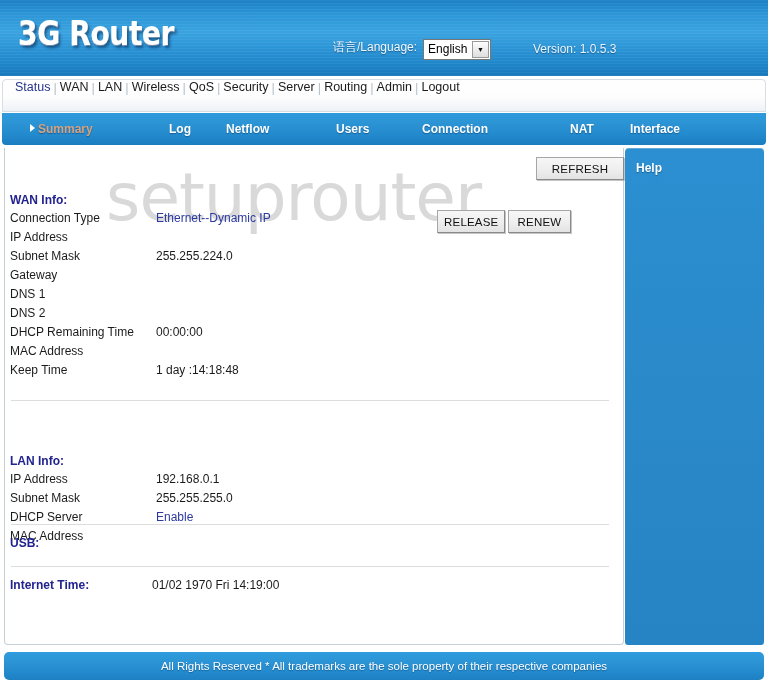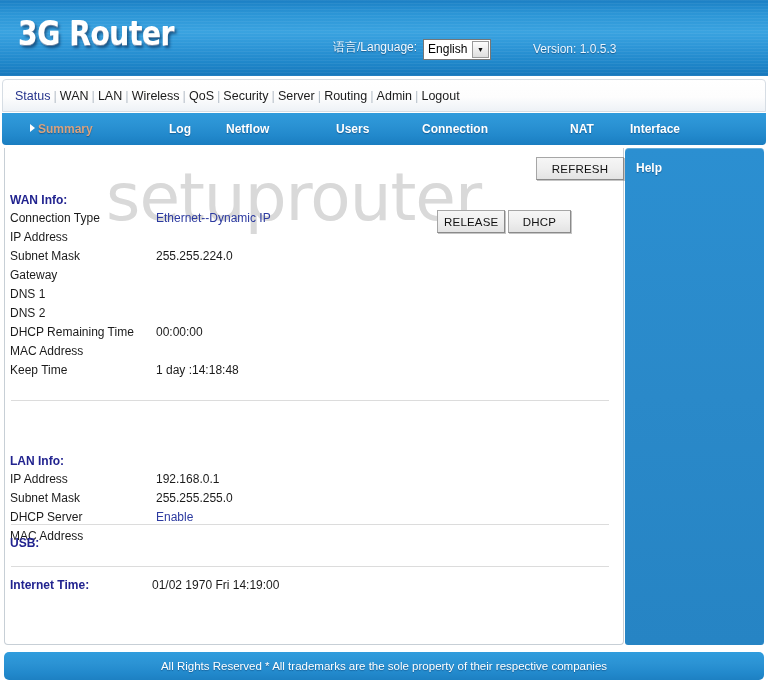--- a/index.html
+++ b/index.html
@@ -82,21 +82,21 @@
     z-index: 3;
   }
 
   
   .mainnav {
     position: absolute; left: 2px; top: 79px;
     width: 764px; height: 33px;
     background: linear-gradient(to bottom,#ffffff 0%,#fdfdfd 55%,#eef2f6 100%);
     border: 1px solid #d6dde4;
     border-radius: 4px 4px 0 0;
-    display: flex; align-items: center;
+    display: flex; align-items: flex-start;
     padding: 0 10px;
   }
   .mainnav-item {
     font-size: 12.5px; color: #1b1b1b;
     padding: 0 2px;
     white-space: nowrap;
     cursor: pointer;
   }
   .mainnav-item.active { color: #26348c; }
   .mainnav-sep {
@@ -289,21 +289,21 @@
   <div class="content"></div>
 
   <div class="helppanel">
     <div class="helptitle">Help</div>
   </div>
 
   <div class="watermark">setuprouter</div>
 
   <button class="btn" id="btn-refresh">REFRESH</button>
   <button class="btn" id="btn-release">RELEASE</button>
-  <button class="btn" id="btn-renew">DHCP</button>
+  <button class="btn" id="btn-renew">RENEW</button>
 
   <div class="section" id="sec-wan">
     <div class="sec-head">WAN Info:</div>
     <div class="row">
       <span class="lbl">Connection Type</span>
       <span class="val link">Ethernet--Dynamic IP</span>
     </div>
     <div class="row">
       <span class="lbl">IP Address</span>
       <span class="val"></span>

